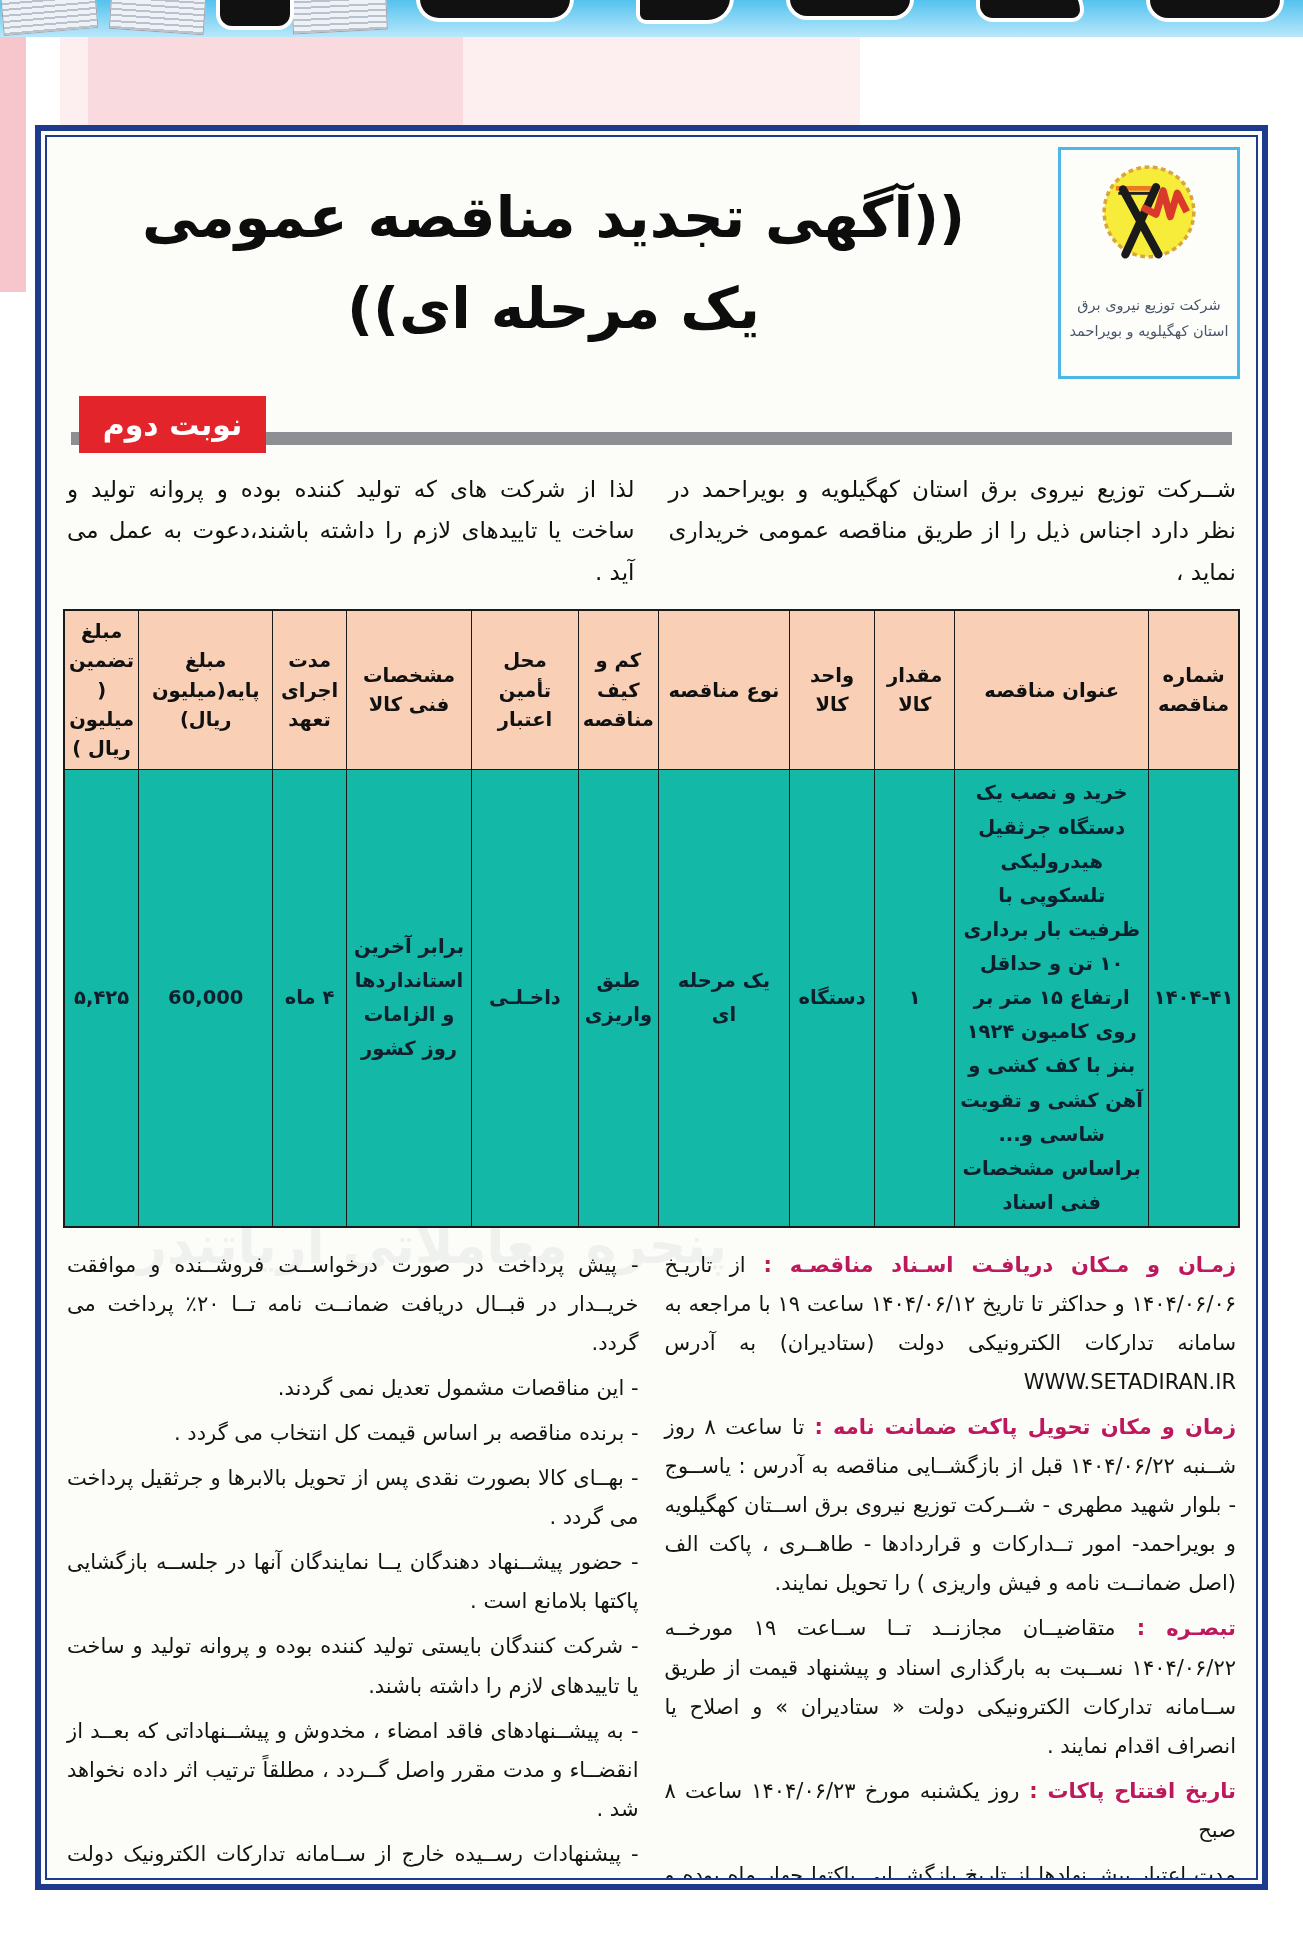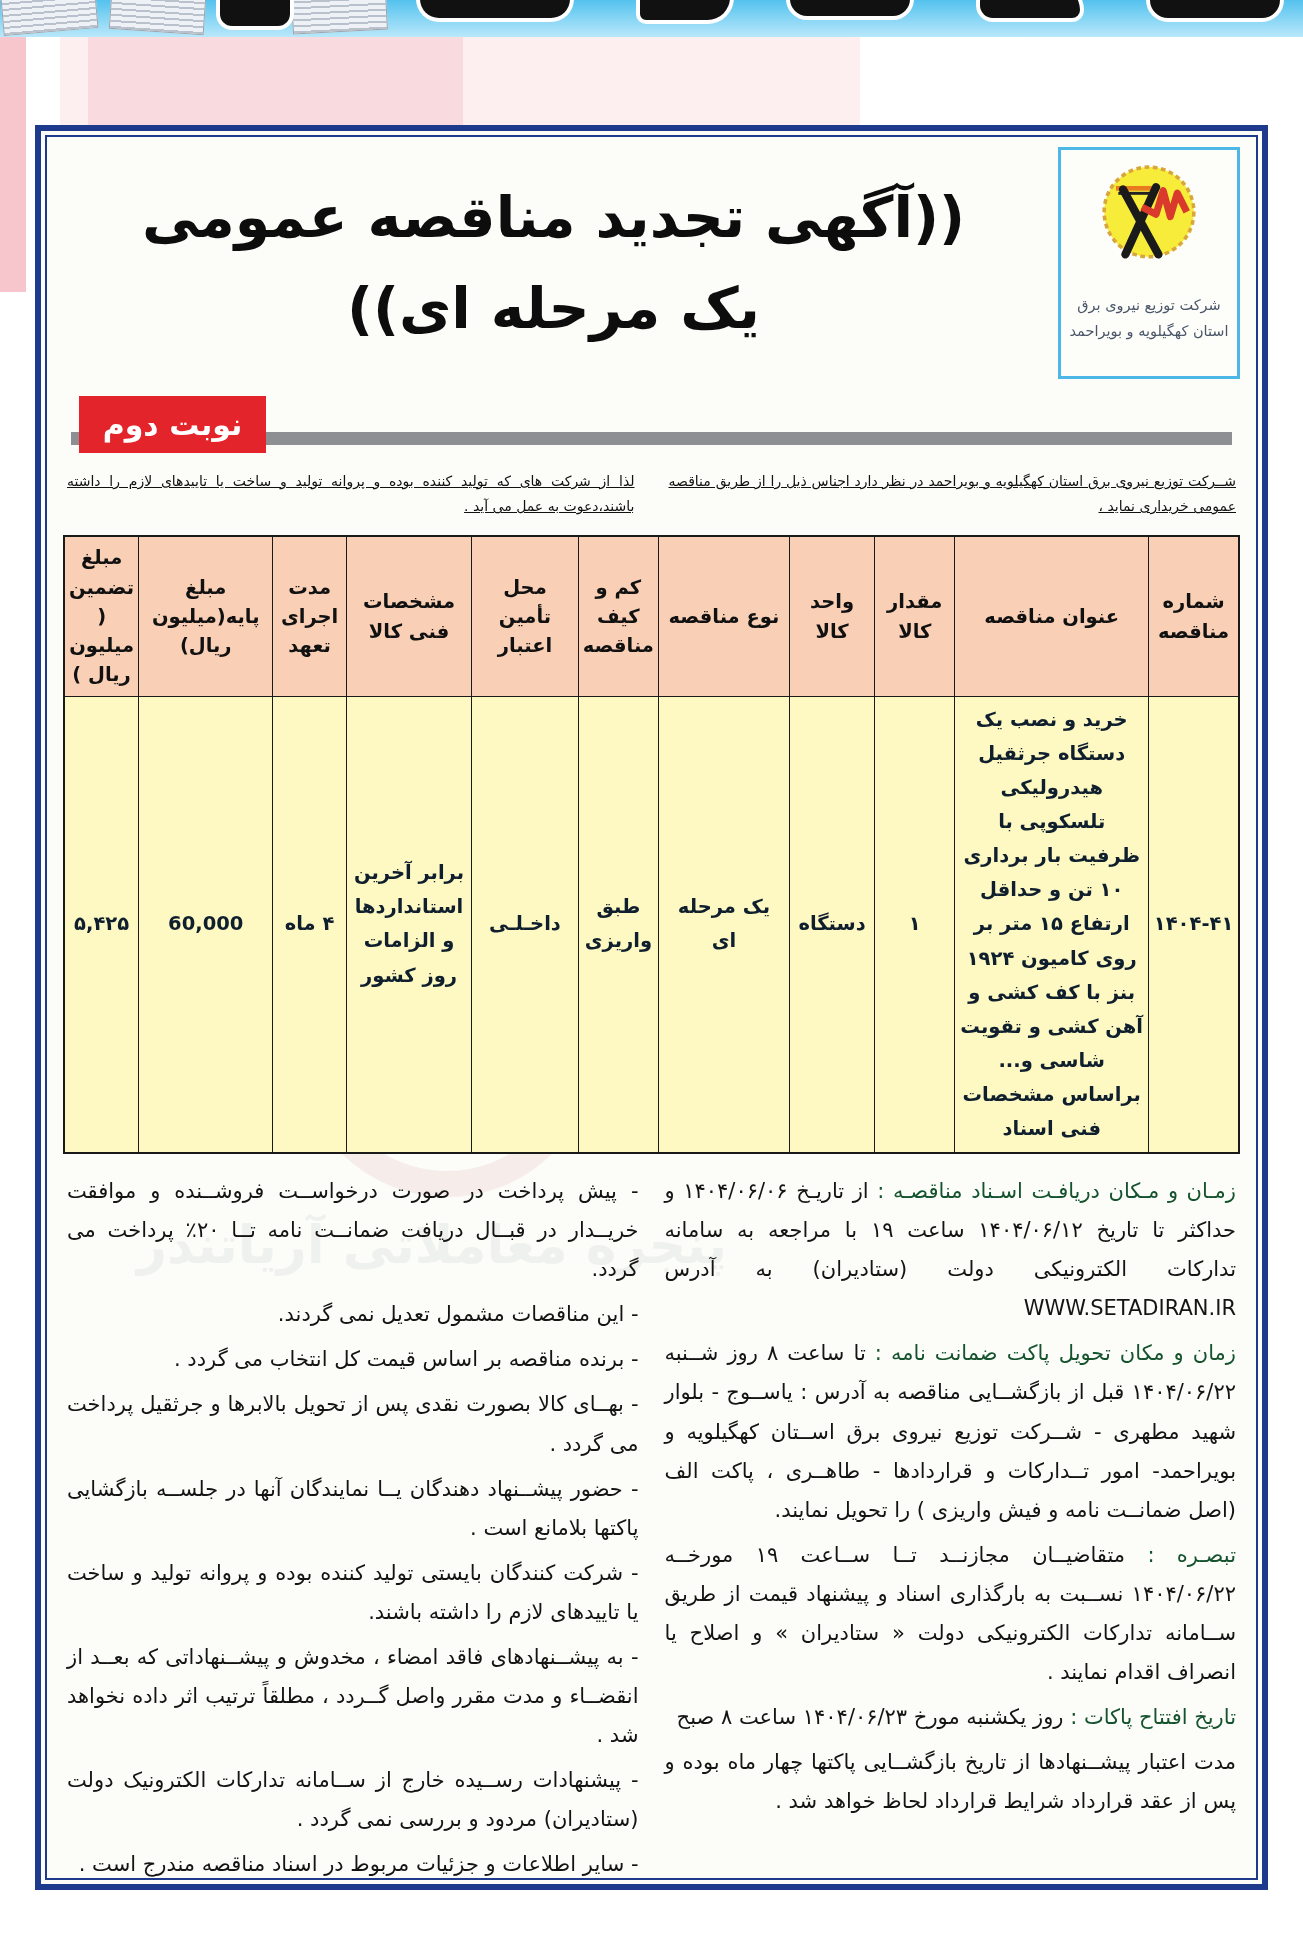--- a/index.html
+++ b/index.html
@@ -44,35 +44,35 @@
   .logo-caption { margin-top:14px; font-size:14.5px; line-height:1.8; color:#4a5668; text-align:center; }
 
   
   .badge-row { position:relative; height:74px; margin-top:2px; }
   .gray-bar { position:absolute; left:8px; right:8px; bottom:10px; height:13px; background:#8d8f92; }
   .badge { position:absolute; left:16px; bottom:2px; width:187px; height:57px; background:#e3242b;
     color:#fff; font-size:30px; font-weight:bold; display:flex; align-items:center; justify-content:center; }
 
   
   .intro { display:flex; gap:34px; padding:14px 4px 10px 4px; }
-  .intro p { flex:1; font-size:14px; line-height:1.8; text-align:justify; color:#111;text-decoration:underline; }
+  .intro p { flex:1; font-size:23px; line-height:1.8; text-align:justify; color:#111; }
 
   
   table.tender { width:100%; border-collapse:collapse; border:2px solid #1a1a1a; margin:6px 0 10px 0; }
   table.tender th, table.tender td { border:1.6px solid #1a1a1a; text-align:center; vertical-align:middle;
     padding:6px 4px;margin-left:16px; }
   table.tender th { background:#f9d0b6; font-size:19.5px; font-weight:bold; height:112px; line-height:1.5; color:#111; }
-  table.tender td { background:#fef9c3; font-size:19.5px; font-weight:bold; height:288px; line-height:1.75; color:#0f1f2d; }
+  table.tender td { background:#14b8a6; font-size:19.5px; font-weight:bold; height:288px; line-height:1.75; color:#0f1f2d; }
   td.cell-title { font-size:19px; padding:8px 10px; }
 
   
   .body-cols { display:flex; gap:26px; padding:8px 4px 0 4px; }
   .bcol { flex:1; font-size:21px; line-height:1.86; color:#141414; text-align:justify; }
   .bcol p { margin-bottom:6px; }
-  .lbl { color:#14532d; font-weight:normal; }
+  .lbl { color:#be185d; font-weight:bold; }
 </style>
 </head>
 <body>
 
 <div class="page">
 
   <div class="masthead">
     <div class="thumb" style="left:2px;"></div>
     <div class="thumb" style="left:110px; transform:rotate(4deg);"></div>
     <div class="thumb" style="left:292px; transform:rotate(-3deg);"></div>

